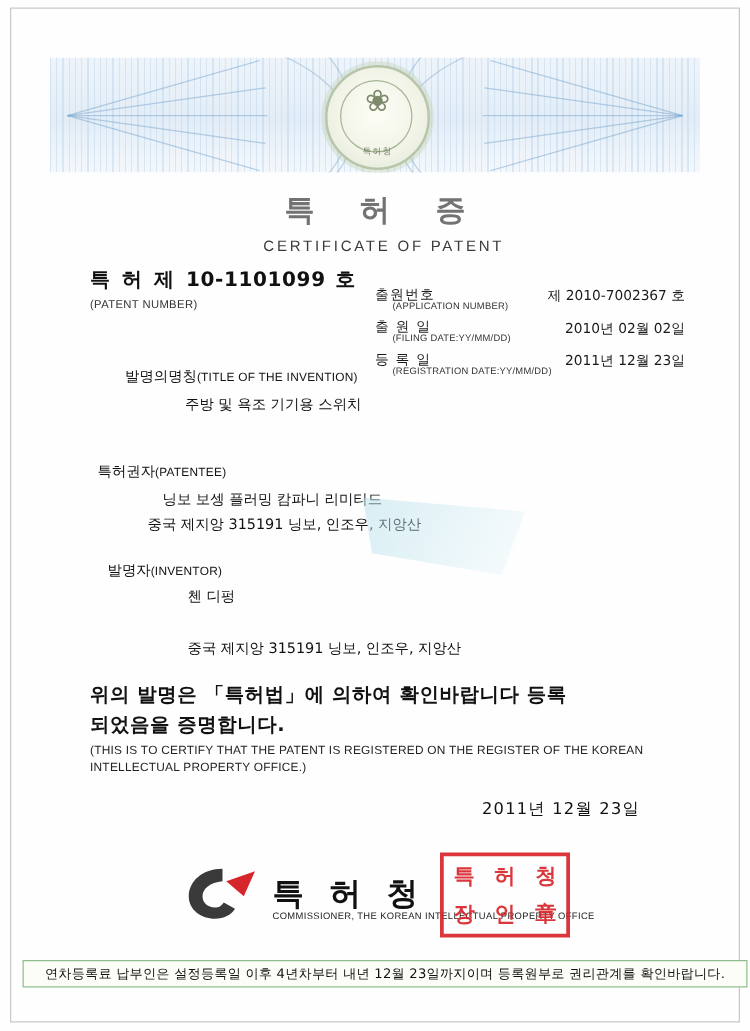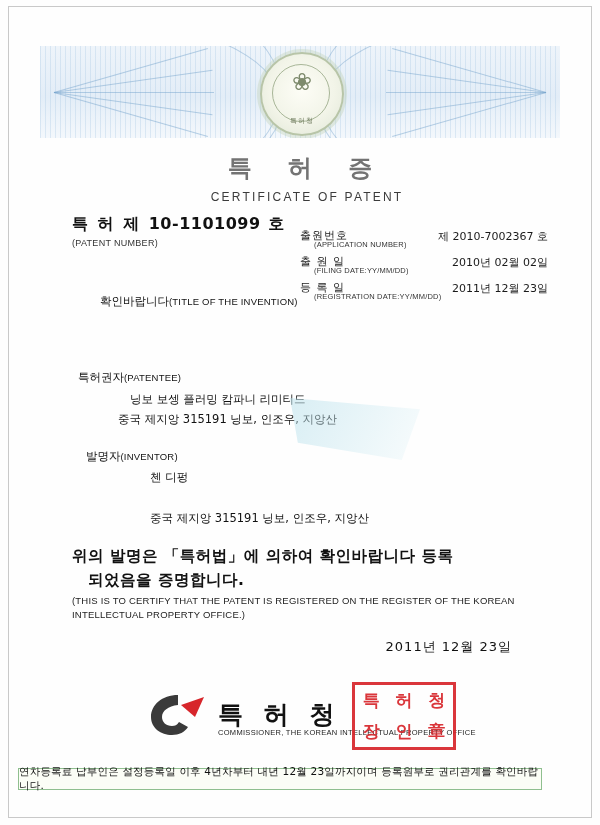--- a/index.html
+++ b/index.html
@@ -229,21 +229,20 @@
     font-family: "DejaVu Sans", "Liberation Sans", sans-serif;
     letter-spacing: 0.5px;
   }
   .cert-ko2 {
     position: absolute;
     left: 72px; top: 570px;
     font-size: 15.5px;
     font-weight: bold;
     font-family: "DejaVu Sans", "Liberation Sans", sans-serif;
     letter-spacing: 0.5px;
-    margin-left: 16px;
   }
   .cert-en1 {
     position: absolute;
     left: 72px; top: 595px;
     font-size: 9.5px;
     letter-spacing: 0.2px;
     color: #222;
   }
   .cert-en2 {
     position: absolute;
@@ -307,21 +306,21 @@
     justify-content: center;
     font-size: 17px;
     font-weight: bold;
     letter-spacing: 0;
   }
 
   
   .notice {
     position: absolute;
     left: 18px; top: 768px;
-    width: 524px;
+    width: 580px;
     height: 22px;
     border: 1px solid #8fbf8f;
     background: #fbfdf6;
     box-sizing: border-box;
     display: flex;
     align-items: center;
     justify-content: center;
     font-size: 10.5px;
     font-family: "DejaVu Sans", "Liberation Sans", sans-serif;
     color: #111;
@@ -385,22 +384,23 @@
       <span class="meta-value">2010년  02월  02일</span>
     </div>
     <div class="meta-row">
       <span class="meta-label-ko">등 록 일</span>
       <span class="meta-label-en">(REGISTRATION DATE:YY/MM/DD)</span>
       <span class="meta-value">2011년  12월  23일</span>
     </div>
   </div>
 
   <div class="sec-label title-inv-label">
-    <span>확인바랍니다</span><span class="en">(TITLE OF THE INVENTION)</span>
-  </div>
+    <span>발명의명칭</span><span class="en">(TITLE OF THE INVENTION)</span>
+  </div>
+  <div class="sec-value title-inv-value">주방 및 욕조 기기용 스위치</div>
 
   <div class="sec-label patentee-label">
     <span>특허권자</span><span class="en">(PATENTEE)</span>
   </div>
   <div class="sec-value patentee-value1">닝보 보셍 플러밍 캄파니 리미티드</div>
   <div class="sec-value patentee-value2">중국 제지앙 315191 닝보, 인조우, 지앙산</div>
 
   <div class="sec-label inventor-label">
     <span>발명자</span><span class="en">(INVENTOR)</span>
   </div>

